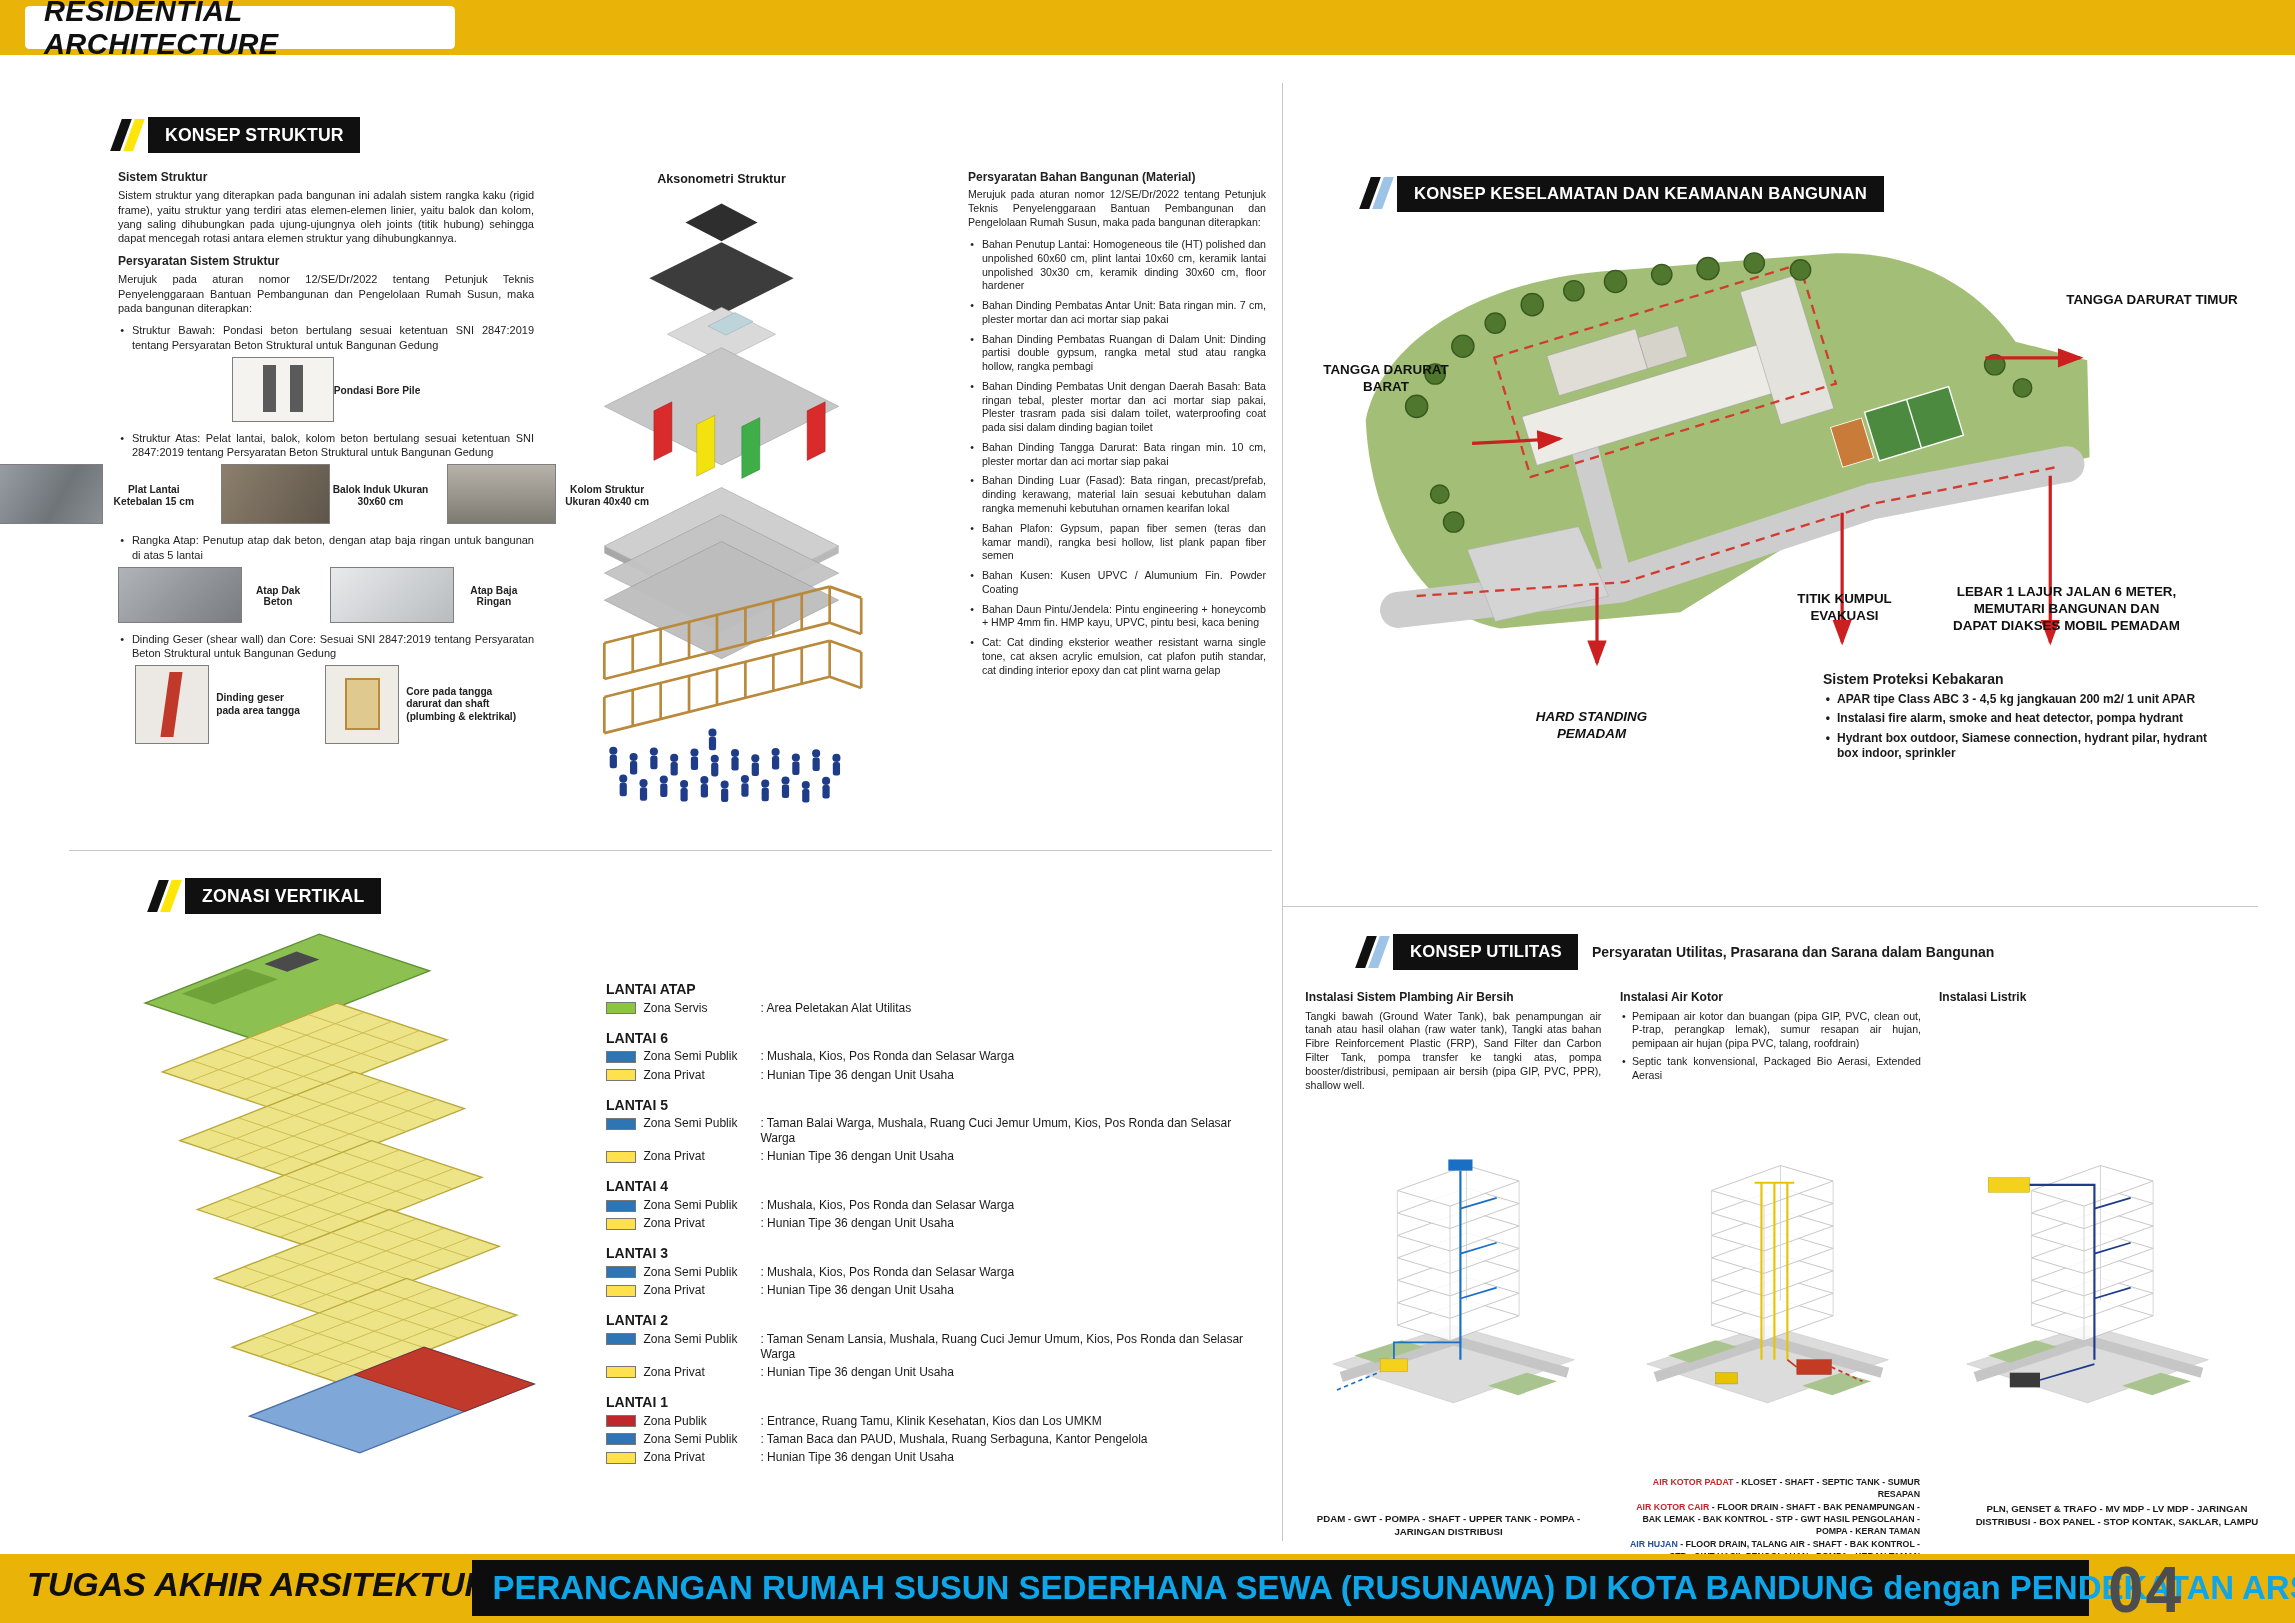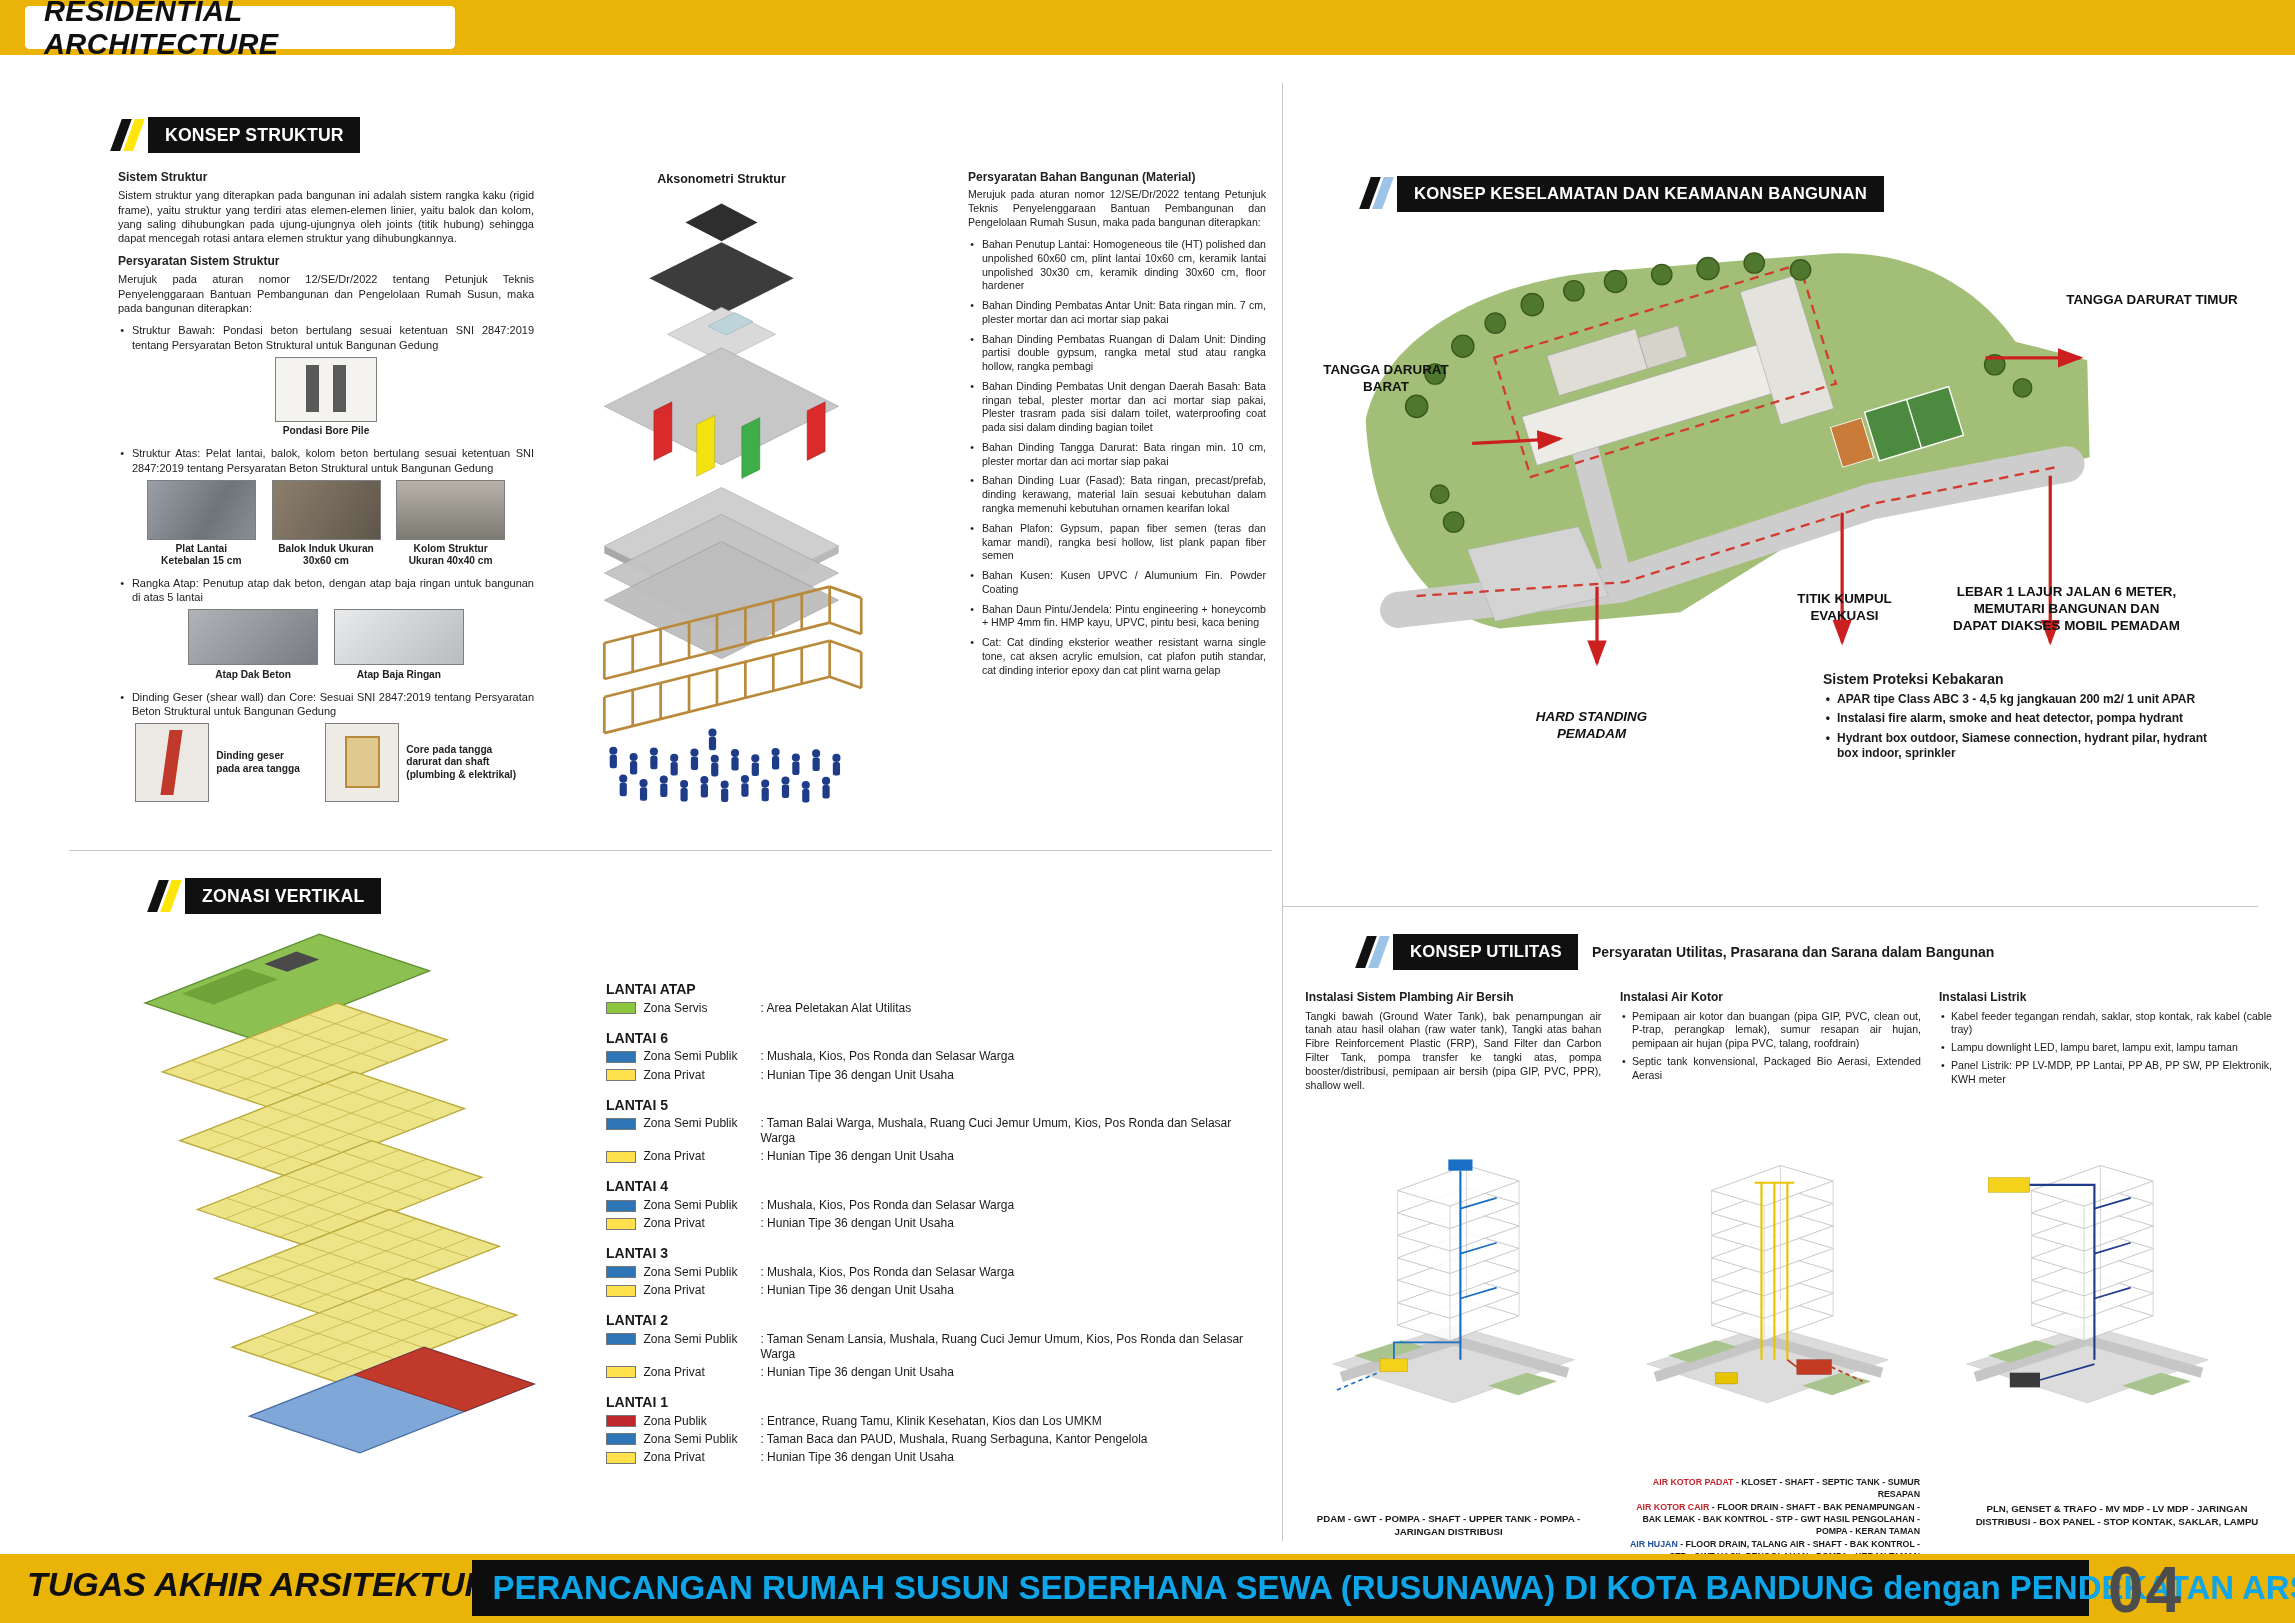--- a/index.html
+++ b/index.html
@@ -36,21 +36,21 @@
   .col-text{position:absolute;font-size:11px;line-height:1.3;color:#222;text-align:justify}
   .sub-h{font-weight:bold;font-size:12px;margin-bottom:2.8px;text-align:left}
   .para{margin-bottom:8.3px}
   .bul{display:flex;gap:5.6px;margin-bottom:4.6px}
   .bul .d{flex:0 0 8.3px;text-align:center}
   .mat-col{font-size:10.6px}
   .mat-col .bul{margin-bottom:6px}
 
   
   .img-row{display:flex;justify-content:center;align-items:flex-end;gap:15.7px;margin:3.7px 0 9.3px}
-  .fig{display:flex;flex-direction:column;align-items:center}
+  .fig{display:flex;flex-direction:row;align-items:center}
   .fig figcaption{font-weight:bold;font-size:10.2px;text-align:center;margin-top:3.7px;line-height:1.15}
   .ph{border:0.5px solid #7e7e7e;position:relative;overflow:hidden}
   .ph.diagram{background:#f4f3f0}
   .ph.diagram::before,.ph.diagram::after{content:"";position:absolute;top:12%;width:13%;height:74%;background:#5a5a5a}
   .ph.diagram::before{left:30%}.ph.diagram::after{left:57%}
   .ph.concrete{background:linear-gradient(120deg,#9aa0a6,#6f7479 60%,#8a8f94)}
   .ph.rebar{background:linear-gradient(120deg,#8c7f6d,#5f564a)}
   .ph.column{background:linear-gradient(180deg,#b7b3ab,#7d7a72)}
   .ph.roof{background:linear-gradient(135deg,#b0b4b8,#787c80)}
   .ph.truss{background:linear-gradient(135deg,#e8eaec,#b9bcbf)}
@@ -536,25 +536,20 @@
     </div>
     <div class="ucol" style="left:324px;top:65px;width:301px">
       <div class="t">Instalasi Air Kotor</div>
       <ul>
         <li>Pemipaan air kotor dan buangan (pipa GIP, PVC, clean out, P-trap, perangkap lemak), sumur resapan air hujan, pemipaan air hujan (pipa PVC, talang, roofdrain)</li>
         <li>Septic tank konvensional, Packaged Bio Aerasi, Extended Aerasi</li>
       </ul>
     </div>
     <div class="ucol" style="left:643px;top:65px;width:333px">
       <div class="t">Instalasi Listrik</div>
-      <ul>
-        <li>Kabel feeder tegangan rendah, saklar, stop kontak, rak kabel (cable tray)</li>
-        <li>Lampu downlight LED, lampu baret, lampu exit, lampu taman</li>
-        <li>Panel Listrik: PP LV-MDP, PP Lantai, PP AB, PP SW, PP Elektronik, KWH meter</li>
-      </ul>
     </div>
 
     <svg style="position:absolute;left:28px;top:231px;width:259px;height:278px" viewBox="0 0 600 640">
       <defs>
         <g id="utow">
           <polygon points="20,480 300,390 580,470 300,570" fill="#DCDCDC" stroke="#BDBDBD"></polygon>
           <path d="M 40,510 L 300,425 L 565,500" stroke="#C6C6C6" stroke-width="24" fill="none"></path>
           <polygon points="70,460 180,425 230,440 120,477" fill="#A9C48E"></polygon>
           <polygon points="380,530 470,500 540,520 450,552" fill="#A9C48E"></polygon>
           <g fill="#FFFFFF" fill-opacity="0.85" stroke="#BFBFBF" stroke-width="2">

